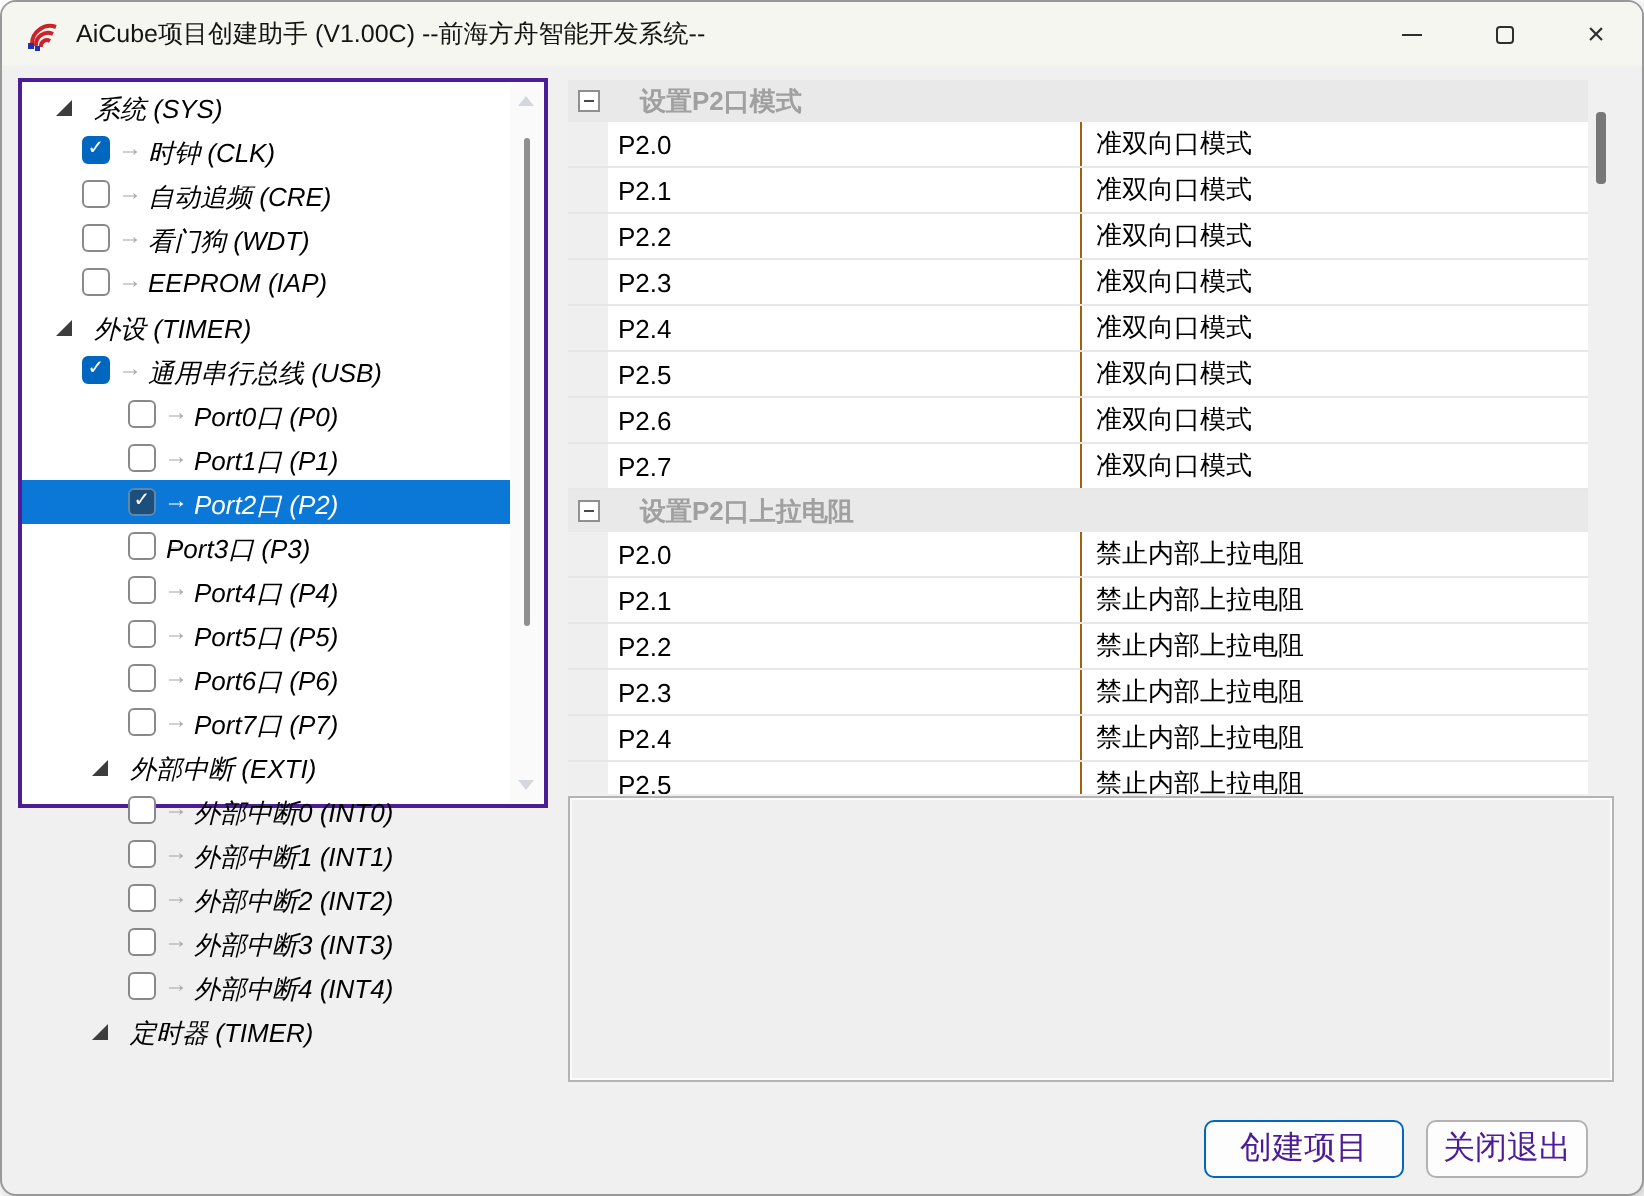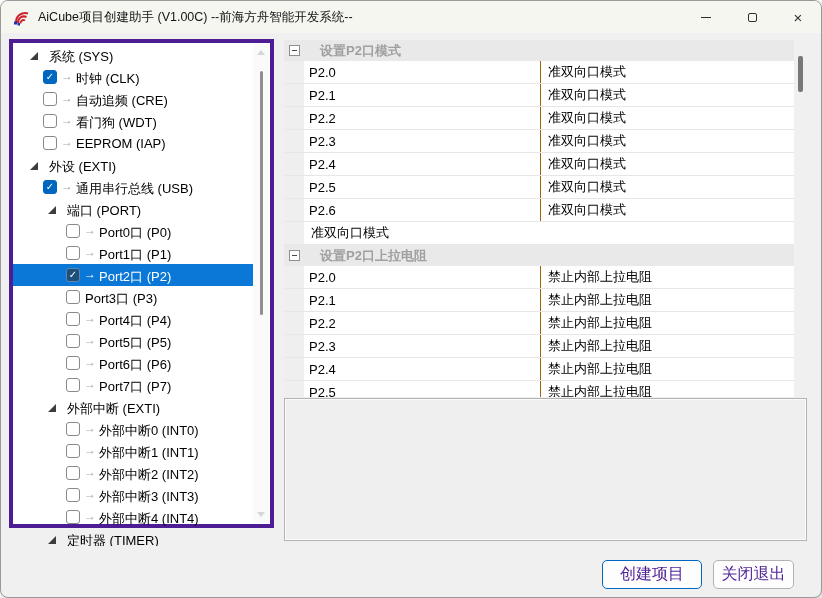--- a/index.html
+++ b/index.html
@@ -13,21 +13,21 @@
   
   .titlebar{position:absolute;left:0;top:0;right:0;height:32px;background:#f5f6f0;display:flex;align-items:center;}
   .app-icon{margin-left:11px;width:18px;height:18px;flex:none;}
   .title{margin-left:8px;font-size:12.5px;color:#141414;white-space:nowrap;}
   .win-controls{position:absolute;right:0;top:0;height:32px;display:flex;}
   .wc{width:46px;height:32px;display:flex;align-items:center;justify-content:center;cursor:default;}
   .glyph-min{width:10px;height:1px;background:#2e2e2e;}
   .glyph-max{width:9px;height:9px;border:1px solid #2e2e2e;border-radius:2px;}
   .glyph-close{font-size:15px;color:#2e2e2e;line-height:1;}
   
-  .tree-panel{position:absolute;left:8px;top:38px;width:265px;height:489px;background:#fff;border:4px solid #4c1d95;}
+  .tree-panel{position:absolute;left:8px;top:38px;width:265px;height:365px;background:#fff;border:2px solid #4c1d95;font-style:italic;}
   .tree-rows{position:absolute;left:0;top:1px;width:246px;height:502px;overflow:hidden;}
   .trow{position:relative;height:22px;}
   .trow.sel{background:var(--sel,#0b78d7);}
   .tri{position:absolute;top:8px;width:8px;height:8px;background:#3d3d3d;clip-path:polygon(100% 0,100% 100%,0 100%);}
   .cb{position:absolute;top:4px;width:14px;height:14px;border:1px solid #898989;border-radius:3px;background:#fff;
       font-size:10px;line-height:12px;text-align:center;color:#fff;font-weight:700;}
   .cb.on{background:var(--chk,#0067c0);border-color:var(--chk,#0067c0);}
   .sel .cb.on{background:#1d4f7d;border-color:#5d87ab;}
   .larrow{position:absolute;top:3px;font-size:12px;font-weight:700;color:#a9a9a9;}
   .sel .larrow{color:#fff;}
@@ -109,30 +109,26 @@
           <span class="larrow" style="left: 48px;">→</span>
           <span class="tlabel" style="left: 63px;">看门狗 (WDT)</span>
         </div>
         <div class="trow">
           <span class="cb" style="left: 30px;"></span>
           <span class="larrow" style="left: 48px;">→</span>
           <span class="tlabel" style="left: 63px;">EEPROM (IAP)</span>
         </div>
         <div class="trow">
           <span class="tri" style="left: 17px;"></span>
-          <span class="tlabel" style="left: 36px;">外设 (EXTI)</span>
+          <span class="tlabel" style="left: 36px;">外设 (TIMER)</span>
         </div>
         <div class="trow">
           <span class="cb on" style="left: 30px;">✓</span>
           <span class="larrow" style="left: 48px;">→</span>
           <span class="tlabel" style="left: 63px;">通用串行总线 (USB)</span>
-        </div>
-        <div class="trow">
-          <span class="tri" style="left: 35px;"></span>
-          <span class="tlabel" style="left: 54px;">端口 (PORT)</span>
         </div>
         <div class="trow">
           <span class="cb" style="left: 53px;"></span>
           <span class="larrow" style="left: 71px;">→</span>
           <span class="tlabel" style="left: 86px;">Port0口 (P0)</span>
         </div>
         <div class="trow">
           <span class="cb" style="left: 53px;"></span>
           <span class="larrow" style="left: 71px;">→</span>
           <span class="tlabel" style="left: 86px;">Port1口 (P1)</span>
@@ -244,20 +240,21 @@
           <span class="gname">P2.5</span>
           <span class="gvalue">准双向口模式</span>
         </div>
         <div class="grow">
           <span class="gutter"></span>
           <span class="gname">P2.6</span>
           <span class="gvalue">准双向口模式</span>
         </div>
         <div class="grow">
           <span class="gutter"></span>
+          <span class="gname">P2.7</span>
           <span class="gvalue">准双向口模式</span>
         </div>
         <div class="ghead">
           <span class="collapse"></span>
           <span class="ghtitle">设置P2口上拉电阻</span>
         </div>
         <div class="grow">
           <span class="gutter"></span>
           <span class="gname">P2.0</span>
           <span class="gvalue">禁止内部上拉电阻</span>

